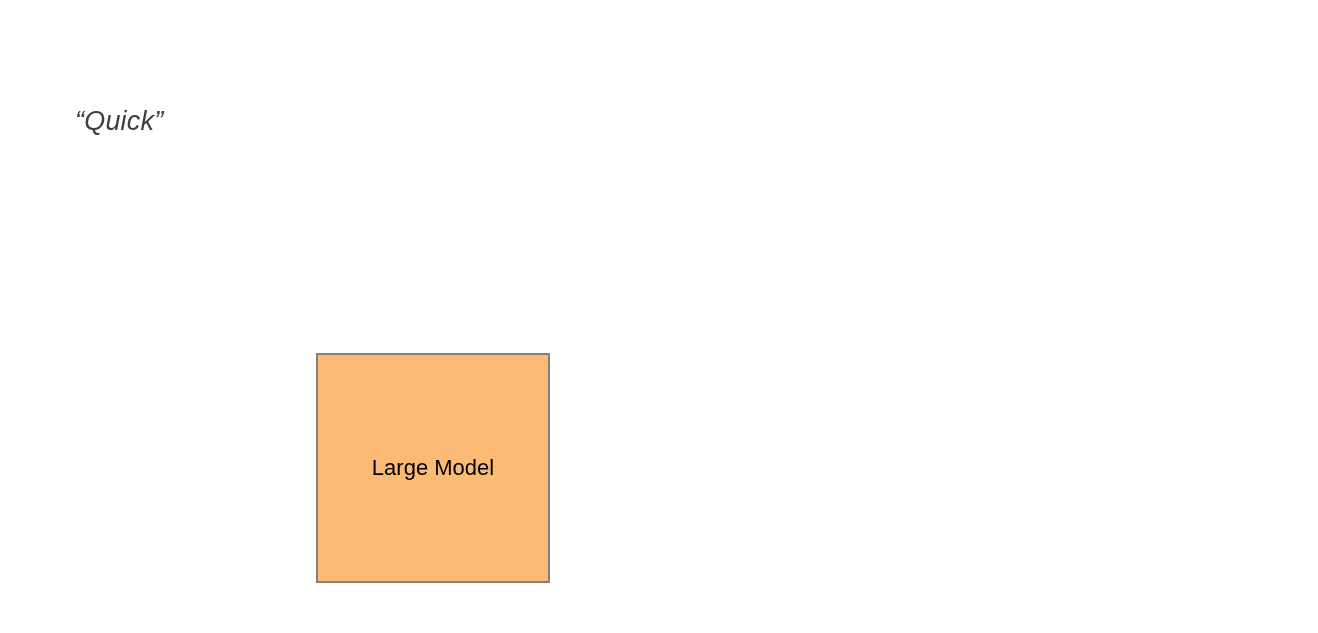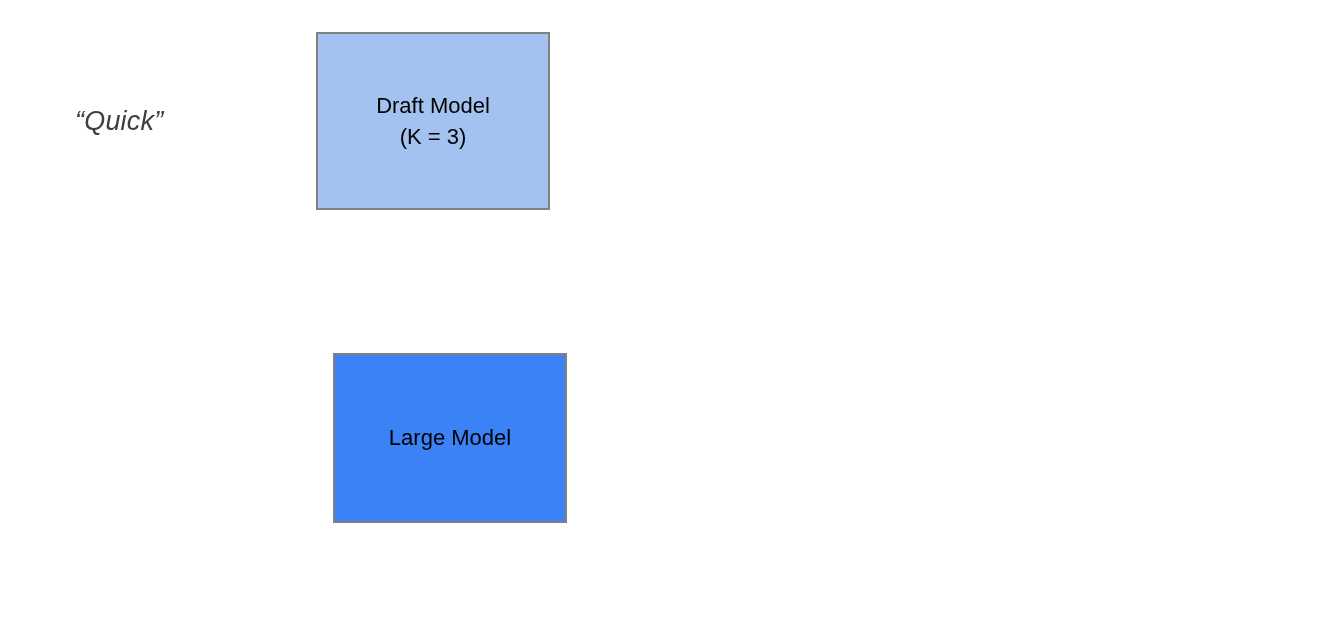--- a/index.html
+++ b/index.html
@@ -48,40 +48,35 @@
     top: 32px;
     width: 234px;
     height: 178px;
     background: #a3c2f0;
     font-size: 22px;
   }
   #large-model-box {
     left: 316px;
     top: 353px;
     width: 234px;
-    height: 170px;
-    background: #3b82f6;
+    height: 230px;
+    background: #fdba74;
     font-size: 22px;
-    margin-left: 17px;
   }
   #quick-label {
     left: 75px;
     top: 108px;
     font-size: 27px;
   }
 </style>
 </head>
 <body>
 
 <div id="canvas">
 
   <div id="quick-label" class="annotation-label">“Quick”</div>
 
-  <div id="draft-model-box" class="node-box">
-    <span class="node-line">Draft Model</span>
-    <span class="node-line">(K = 3)</span>
-  </div>
 
   <div id="large-model-box" class="node-box">
     <span class="node-line">Large Model</span>
   </div>
 
 </div>
 
 </body></html>

